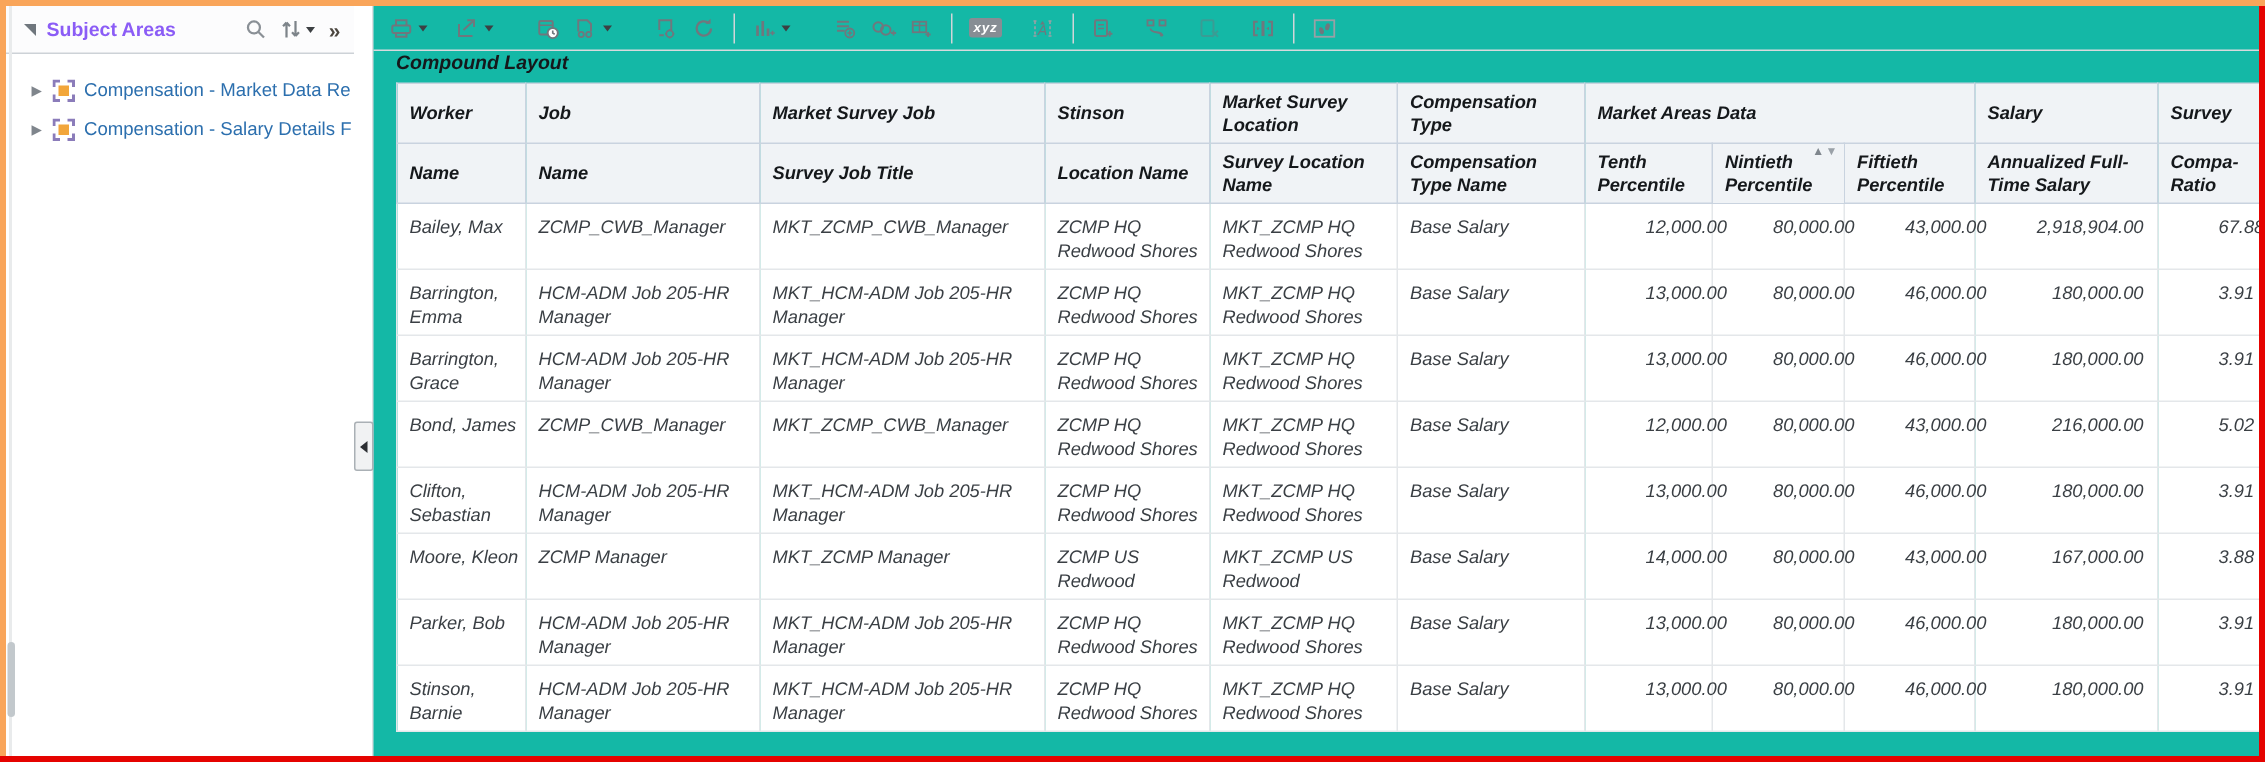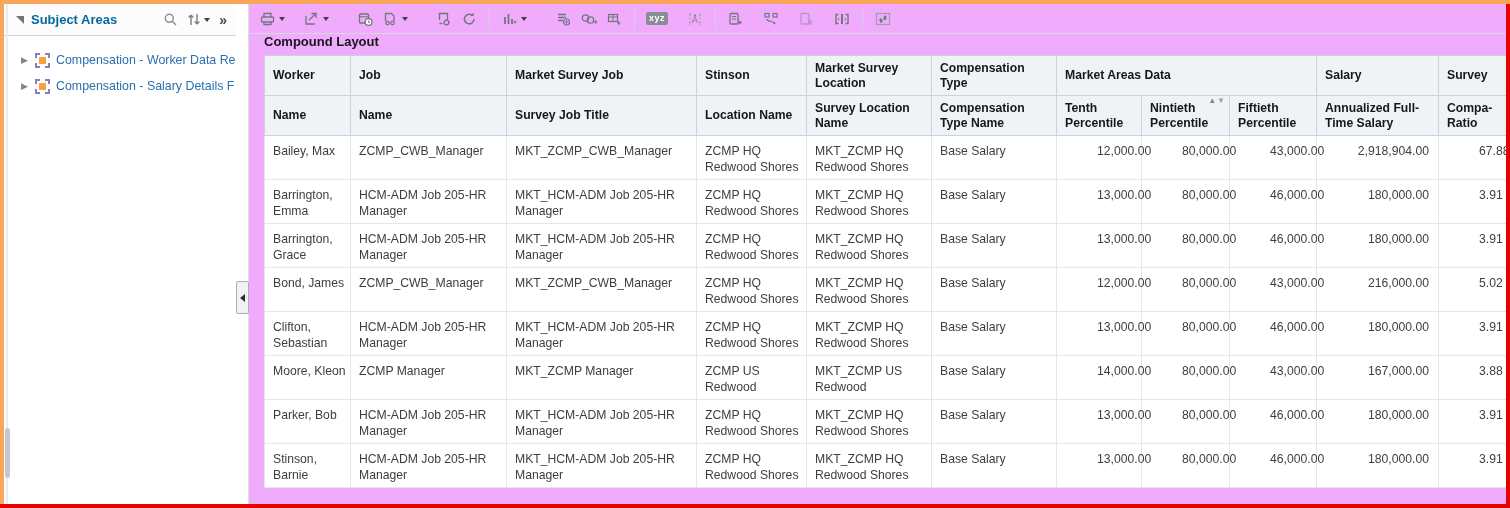--- a/index.html
+++ b/index.html
@@ -12,36 +12,36 @@
   .frame-bottom{position:absolute;left:0;right:0;bottom:0;height:4px;background:#E50300;z-index:61;}
   .frame-left{position:absolute;left:0;top:0;bottom:0;width:4px;background:#F9A55A;z-index:55;}
   .frame-right{position:absolute;right:0;top:0;bottom:0;width:4px;background:#E50300;z-index:55;}
 
   
   .sidebar{position:absolute;left:4px;top:4px;width:232px;bottom:4px;background:#fff;z-index:5;}
   .sidebar-scroll-track{position:absolute;left:2px;top:0;bottom:0;width:2px;background:#e9ebec;}
   .sidebar-scroll-thumb{position:absolute;left:1px;top:424px;width:5px;height:50px;background:#c2c8cc;border-radius:3px;}
   .sidebar-header{height:31px;border-bottom:1px solid #cdd2d7;display:flex;align-items:center;padding:0 10px 0 12px;background:#fcfcfd;}
   .collapse-tri{width:0;height:0;border-top:8px solid #6f767d;border-left:8px solid transparent;margin-right:7px;}
-  .sidebar-title{font-weight:bold;font-size:13px;color:#0369a1;flex:1;white-space:nowrap;}
+  .sidebar-title{font-weight:bold;font-size:13px;color:#8b5cf6;flex:1;white-space:nowrap;}
   .sidebar-header .hicon{display:flex;align-items:center;margin-left:9px;cursor:pointer;}
   .dd-arrow{width:0;height:0;border-top:4px solid #3c4043;border-left:3.5px solid transparent;border-right:3.5px solid transparent;margin-left:3px;}
   .chevrons{font-size:14px;font-weight:bold;color:#4c4740;letter-spacing:-1px;}
   .tree{padding-top:11px;}
   .tree-item{display:flex;align-items:center;height:26px;padding-left:17px;cursor:pointer;}
   .tree-arrow{font-size:9px;color:#7f858c;width:10px;flex:none;}
   .sa-icon{margin:0 6px 0 4px;flex:none;display:flex;}
   .tree-label{font-size:12.4px;color:#2C6FAE;white-space:nowrap;overflow:hidden;flex:1;}
 
   
   .splitter-handle{position:absolute;left:236px;top:281px;width:11px;height:31px;background:#f1f2f3;border:1px solid #aab0b5;border-radius:2px;z-index:10;display:flex;align-items:center;justify-content:center;cursor:pointer;}
   .splitter-tri{width:0;height:0;border-right:5px solid #2c2f33;border-top:4px solid transparent;border-bottom:4px solid transparent;}
 
   
-  .content{position:absolute;left:248px;top:4px;right:4px;bottom:4px;border-left:1px solid #dcdfe2;background:#f0abfc;}
+  .content{position:absolute;left:248px;top:4px;right:4px;bottom:4px;border-left:1px solid #dcdfe2;background:#14b8a6;font-style:italic;}
   .toolbar{height:29px;border-bottom:1px solid #d7dadd;display:flex;align-items:center;padding-left:6px;}
   .tbtn{height:24px;display:flex;align-items:center;justify-content:center;padding:0 3px;margin:0 1px;cursor:pointer;}
   .tbtn svg{display:block;}
   .tbtn.disabled{opacity:.42;cursor:default;}
   .tsep{width:1px;height:20px;background:#d2d5d8;margin:0 7px;}
   .tgap{width:10px;}
   .xyz-badge{background:#878d94;color:#fff;font-size:9px;font-weight:bold;border-radius:2px;padding:2px 3px;line-height:1;letter-spacing:.5px;}
 
   .compound-title{margin:0 0 6px 15px;font-weight:bold;font-size:13px;color:#15181b;}
 
@@ -85,21 +85,21 @@
   </div>
   <div class="tree">
     <div class="tree-item">
       <span class="tree-arrow">▶</span>
       <span class="sa-icon">
         <svg width="15" height="15" viewBox="0 0 15 15">
             <path d="M0 0h5v2H2v3H0zM15 0v5h-2V2h-3V0zM0 15v-5h2v3h3v2zM15 15h-5v-2h3v-3h2z" fill="#8b7cba"></path>
             <rect x="4" y="4" width="7" height="7" fill="#F2A63B"></rect>
           </svg>
       </span>
-      <span class="tree-label">Compensation - Worker Data Re</span>
+      <span class="tree-label">Compensation - Market Data Re</span>
     </div>
     <div class="tree-item">
       <span class="tree-arrow">▶</span>
       <span class="sa-icon">
         <svg width="15" height="15" viewBox="0 0 15 15">
             <path d="M0 0h5v2H2v3H0zM15 0v5h-2V2h-3V0zM0 15v-5h2v3h3v2zM15 15h-5v-2h3v-3h2z" fill="#8b7cba"></path>
             <rect x="4" y="4" width="7" height="7" fill="#F2A63B"></rect>
           </svg>
       </span>
       <span class="tree-label">Compensation - Salary Details F</span>

